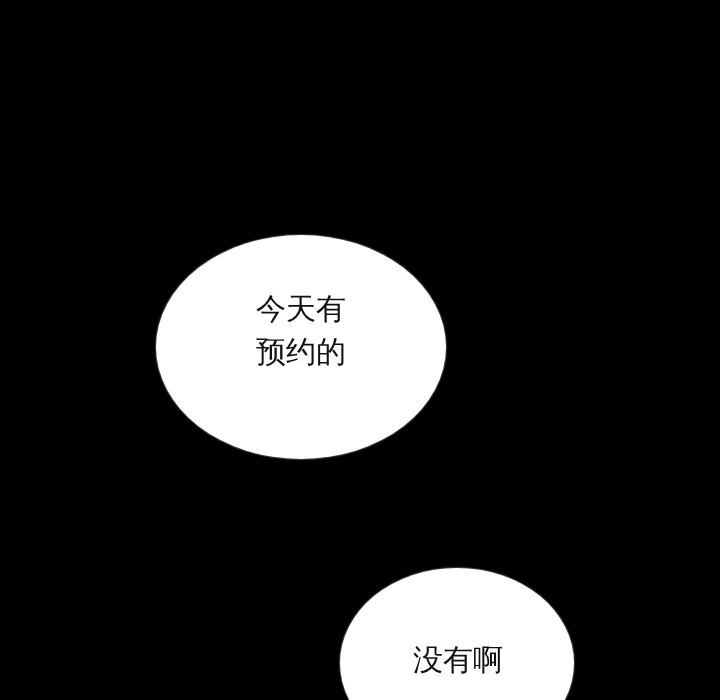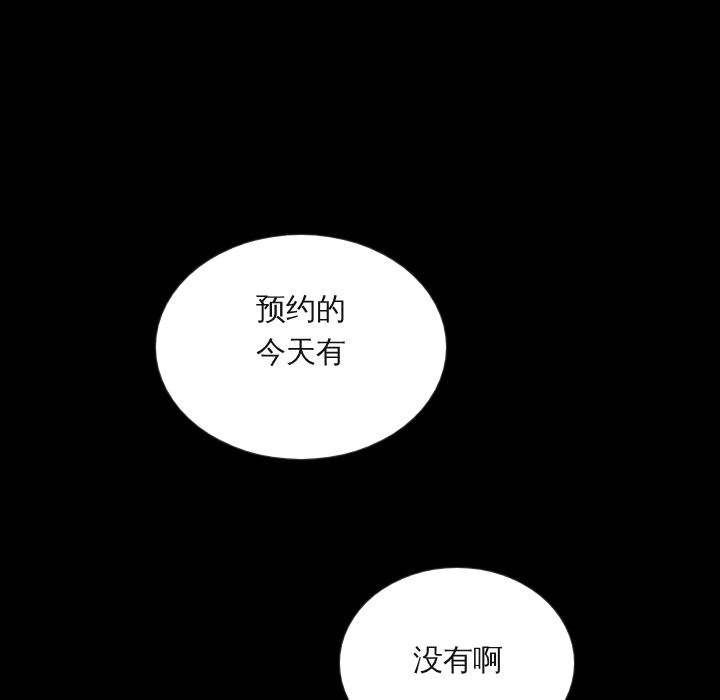--- a/index.html
+++ b/index.html
@@ -63,22 +63,22 @@
       display: block;
     }
   </style>
 </head>
 <body>
 
 <div class="panel">
 
   <div class="bubble bubble-1">
     <div class="bubble-text">
+      <span class="line">今天有</span>
       <span class="line">预约的</span>
-      <span class="line">今天有</span>
     </div>
   </div>
 
   <div class="bubble bubble-2">
     <div class="bubble-text">
       <span class="line">没有啊</span>
     </div>
   </div>
 
 </div>

